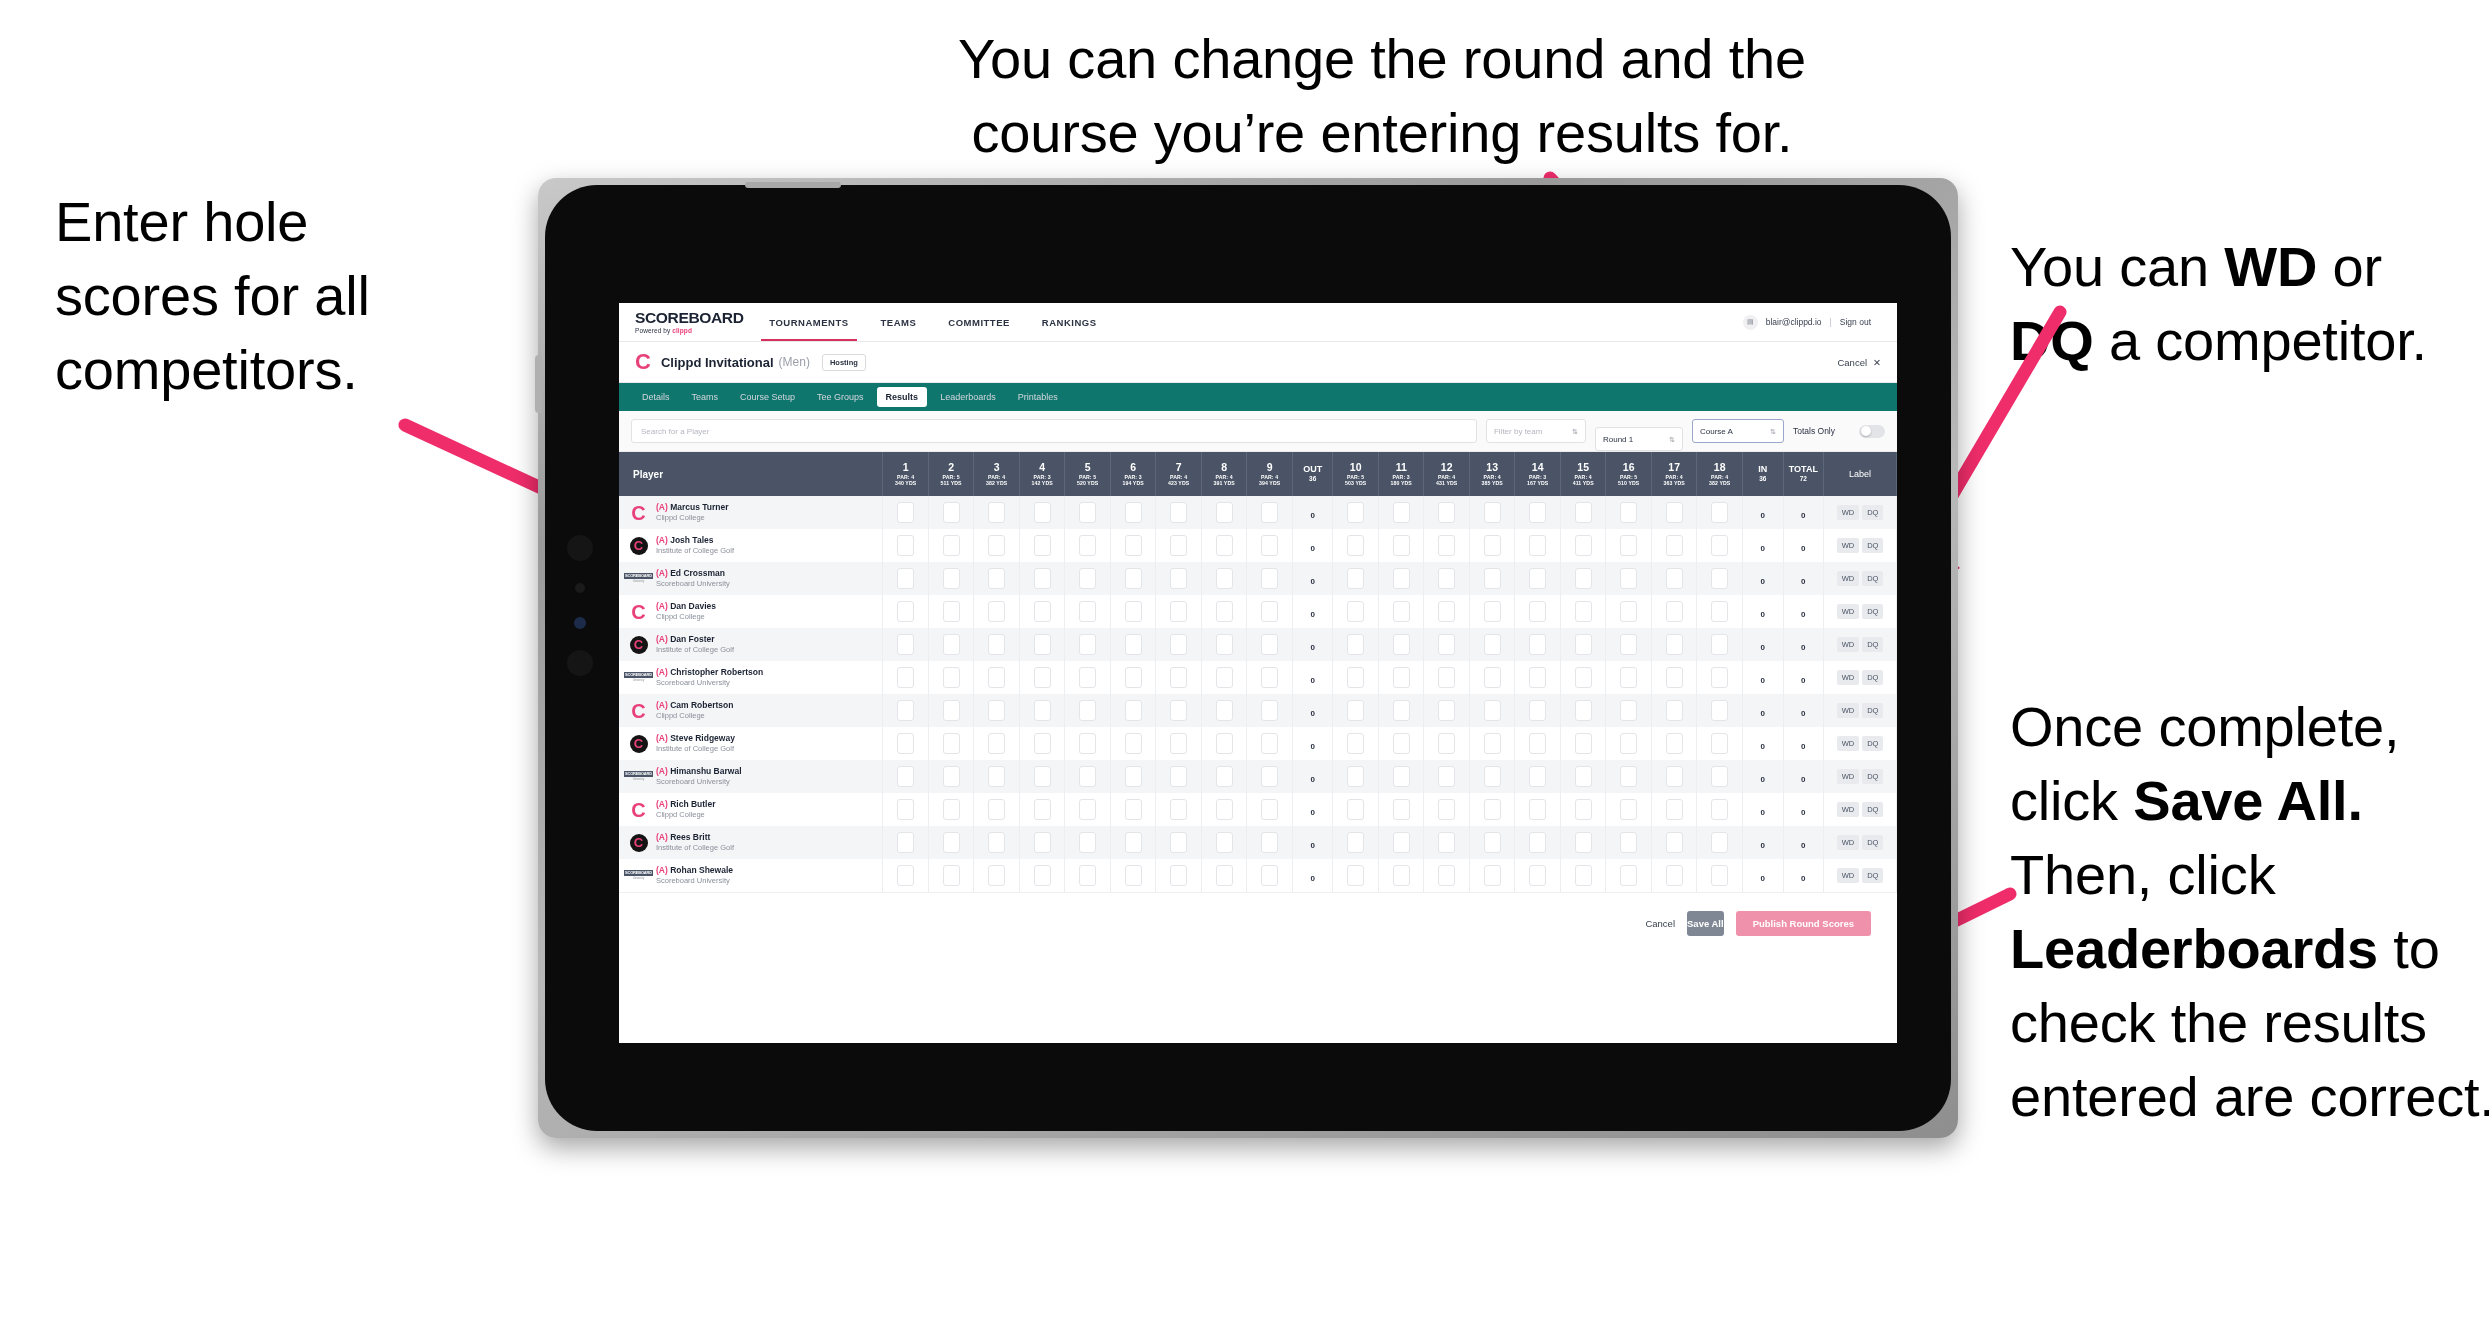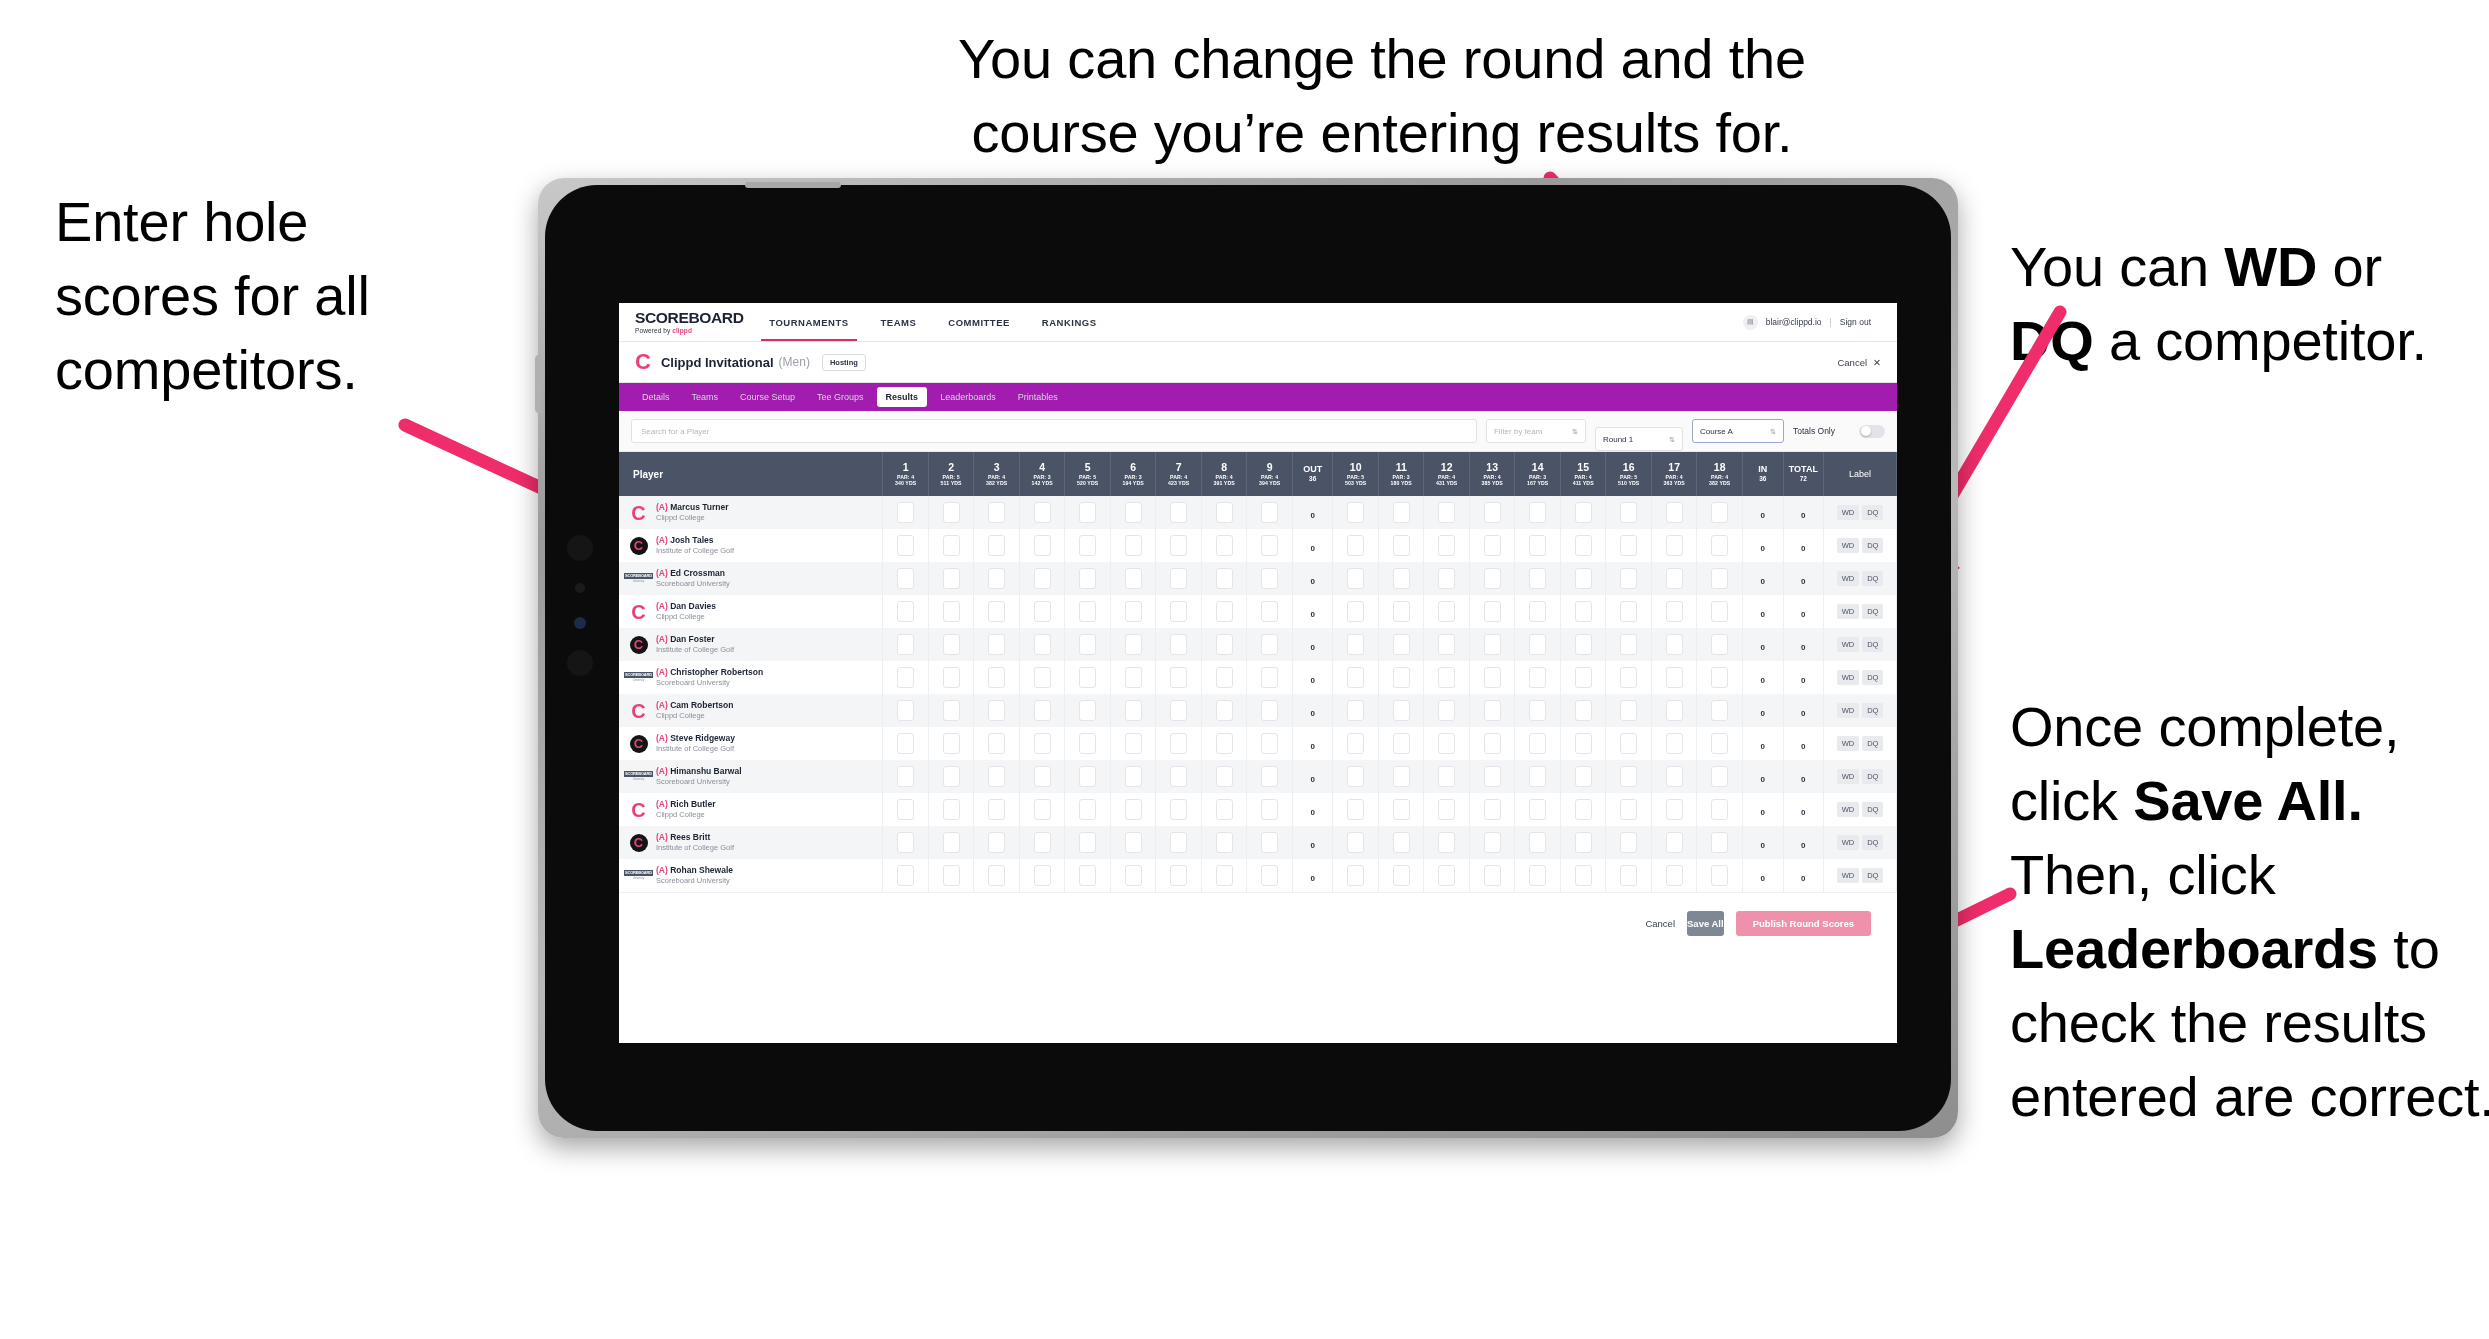--- a/index.html
+++ b/index.html
@@ -16,21 +16,21 @@
   #anno-left{left:55px;top:185px;width:380px;}
   #anno-wd{left:2010px;top:230px;width:470px;}
   #anno-save{left:2010px;top:690px;width:490px;}
 
   
   .arrow{position:absolute;pointer-events:none;}
 
   
   #tablet{
     position:absolute;left:538px;top:178px;width:1420px;height:960px;
-    border-radius:26px;
+    border-radius:18px;
     background:linear-gradient(160deg,#c9c9c9 0%,#9a9a9a 25%,#b9b9b9 55%,#8e8e8e 100%);
     padding:7px;box-sizing:border-box;
     box-shadow:0 10px 26px rgba(0,0,0,.35);
   }
   #tablet-inner{
     width:100%;height:100%;background:#0b0b0b;border-radius:52px;
     box-sizing:border-box;padding:38px 44px;position:relative;
   }
   .tbtn{position:absolute;background:#8f8f8f;border-radius:3px;}
   #tbtn-top{left:200px;top:-3px;width:96px;height:6px;background:#a8a8a8;}
@@ -68,21 +68,21 @@
   #tbar{height:40px;background:#fff;border-bottom:1px solid #e8e8ea;display:flex;align-items:center;padding:0 16px;}
   #tbar-logo{font-size:22px;font-weight:700;color:#e8417a;line-height:1;margin-right:10px;
     font-family:"Liberation Sans", sans-serif;}
   #tbar-title{font-size:13px;font-weight:600;color:#1b2333;}
   #tbar-gender{font-size:12px;color:#9b9fa9;margin-left:5px;}
   #tbar-badge{margin-left:12px;border:1px solid #d8dade;border-radius:3px;padding:3px 7px;
      font-size:7.5px;font-weight:700;color:#2b3242;}
   #tbar-cancel{margin-left:auto;display:flex;align-items:center;gap:6px;font-size:9.5px;color:#3a4150;cursor:pointer;}
 
   
-  #subnav{height:28px;background:#a21caf;display:flex;align-items:center;padding:0 14px;gap:4px;}
+  #subnav{height:28px;background:#0f766e;display:flex;align-items:center;padding:0 14px;gap:4px;}
   .snav{font-size:9px;color:#d3d6dc;padding:5px 9px;border-radius:3px;cursor:pointer;}
   .snav.active{background:#fff;color:#1b2333;font-weight:700;}
 
   
   #filterbar{height:40px;background:#fafafb;display:flex;align-items:center;padding:0 12px;gap:9px;
     border-bottom:1px solid #ececef;}
   #search{flex:1;height:22px;background:#fff;border:1px solid #e1e2e6;border-radius:3px;
     display:flex;align-items:center;padding:0 9px;font-size:8px;color:#b4b7bf;}
   .selbox{height:22px;background:#fff;border:1px solid #e1e2e6;border-radius:3px;display:flex;
     align-items:center;justify-content:space-between;padding:0 7px;font-size:8px;color:#2b3242;gap:8px;cursor:pointer;}

